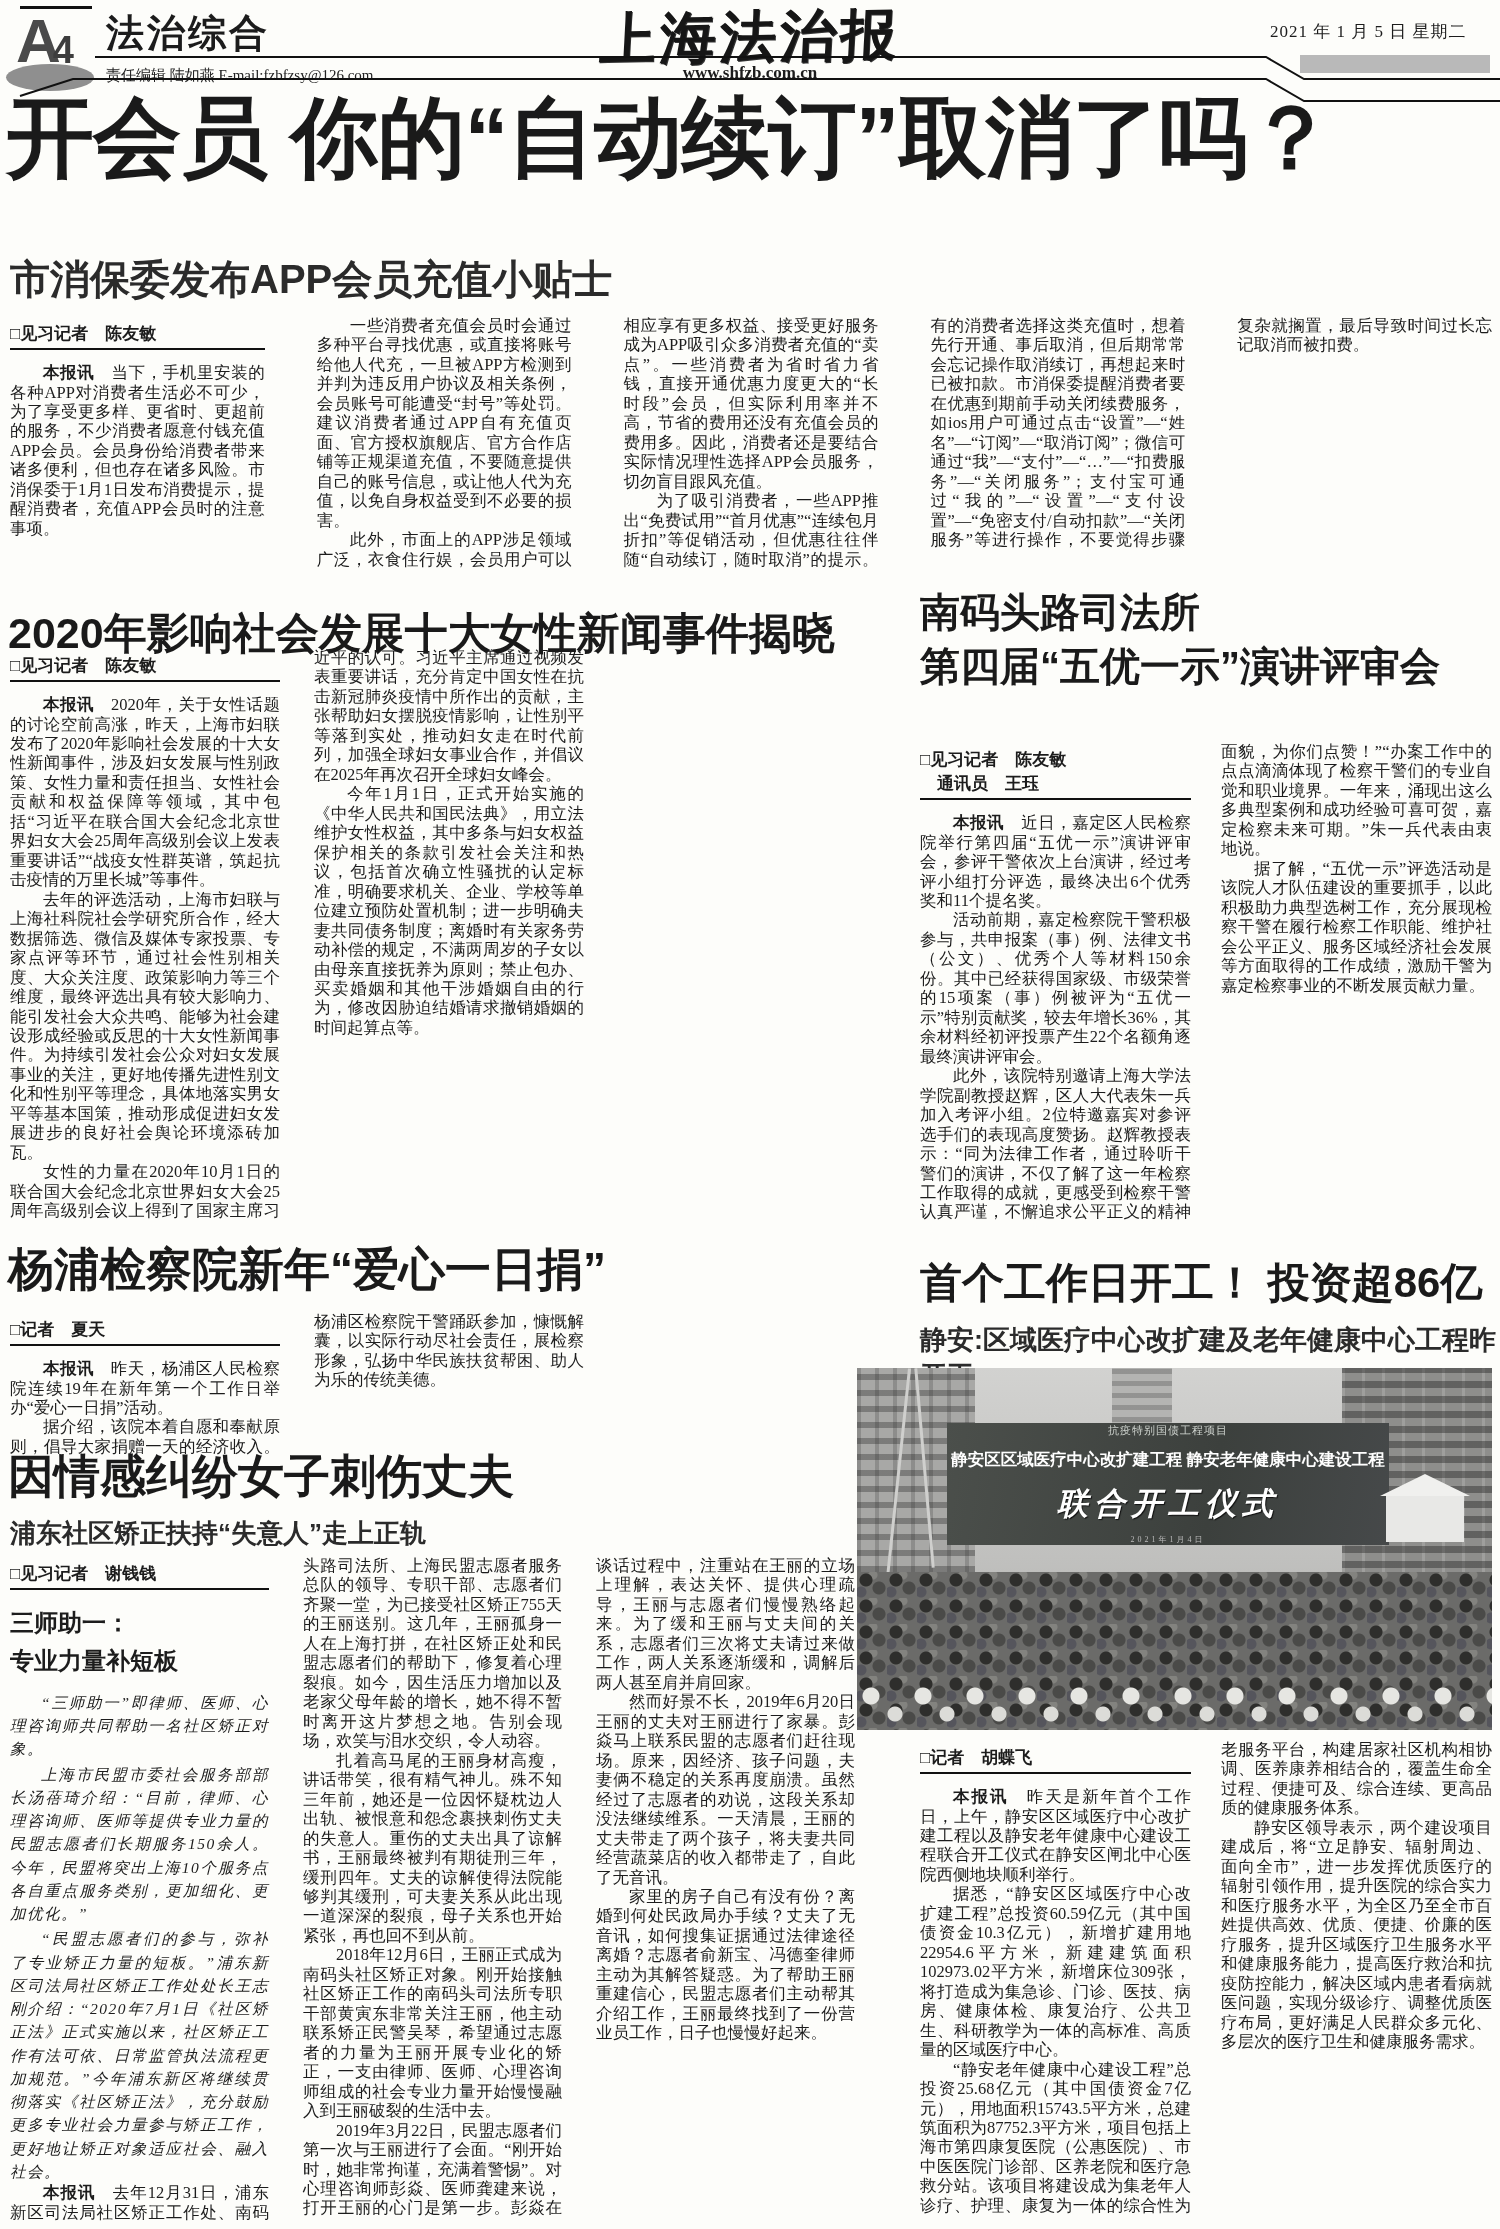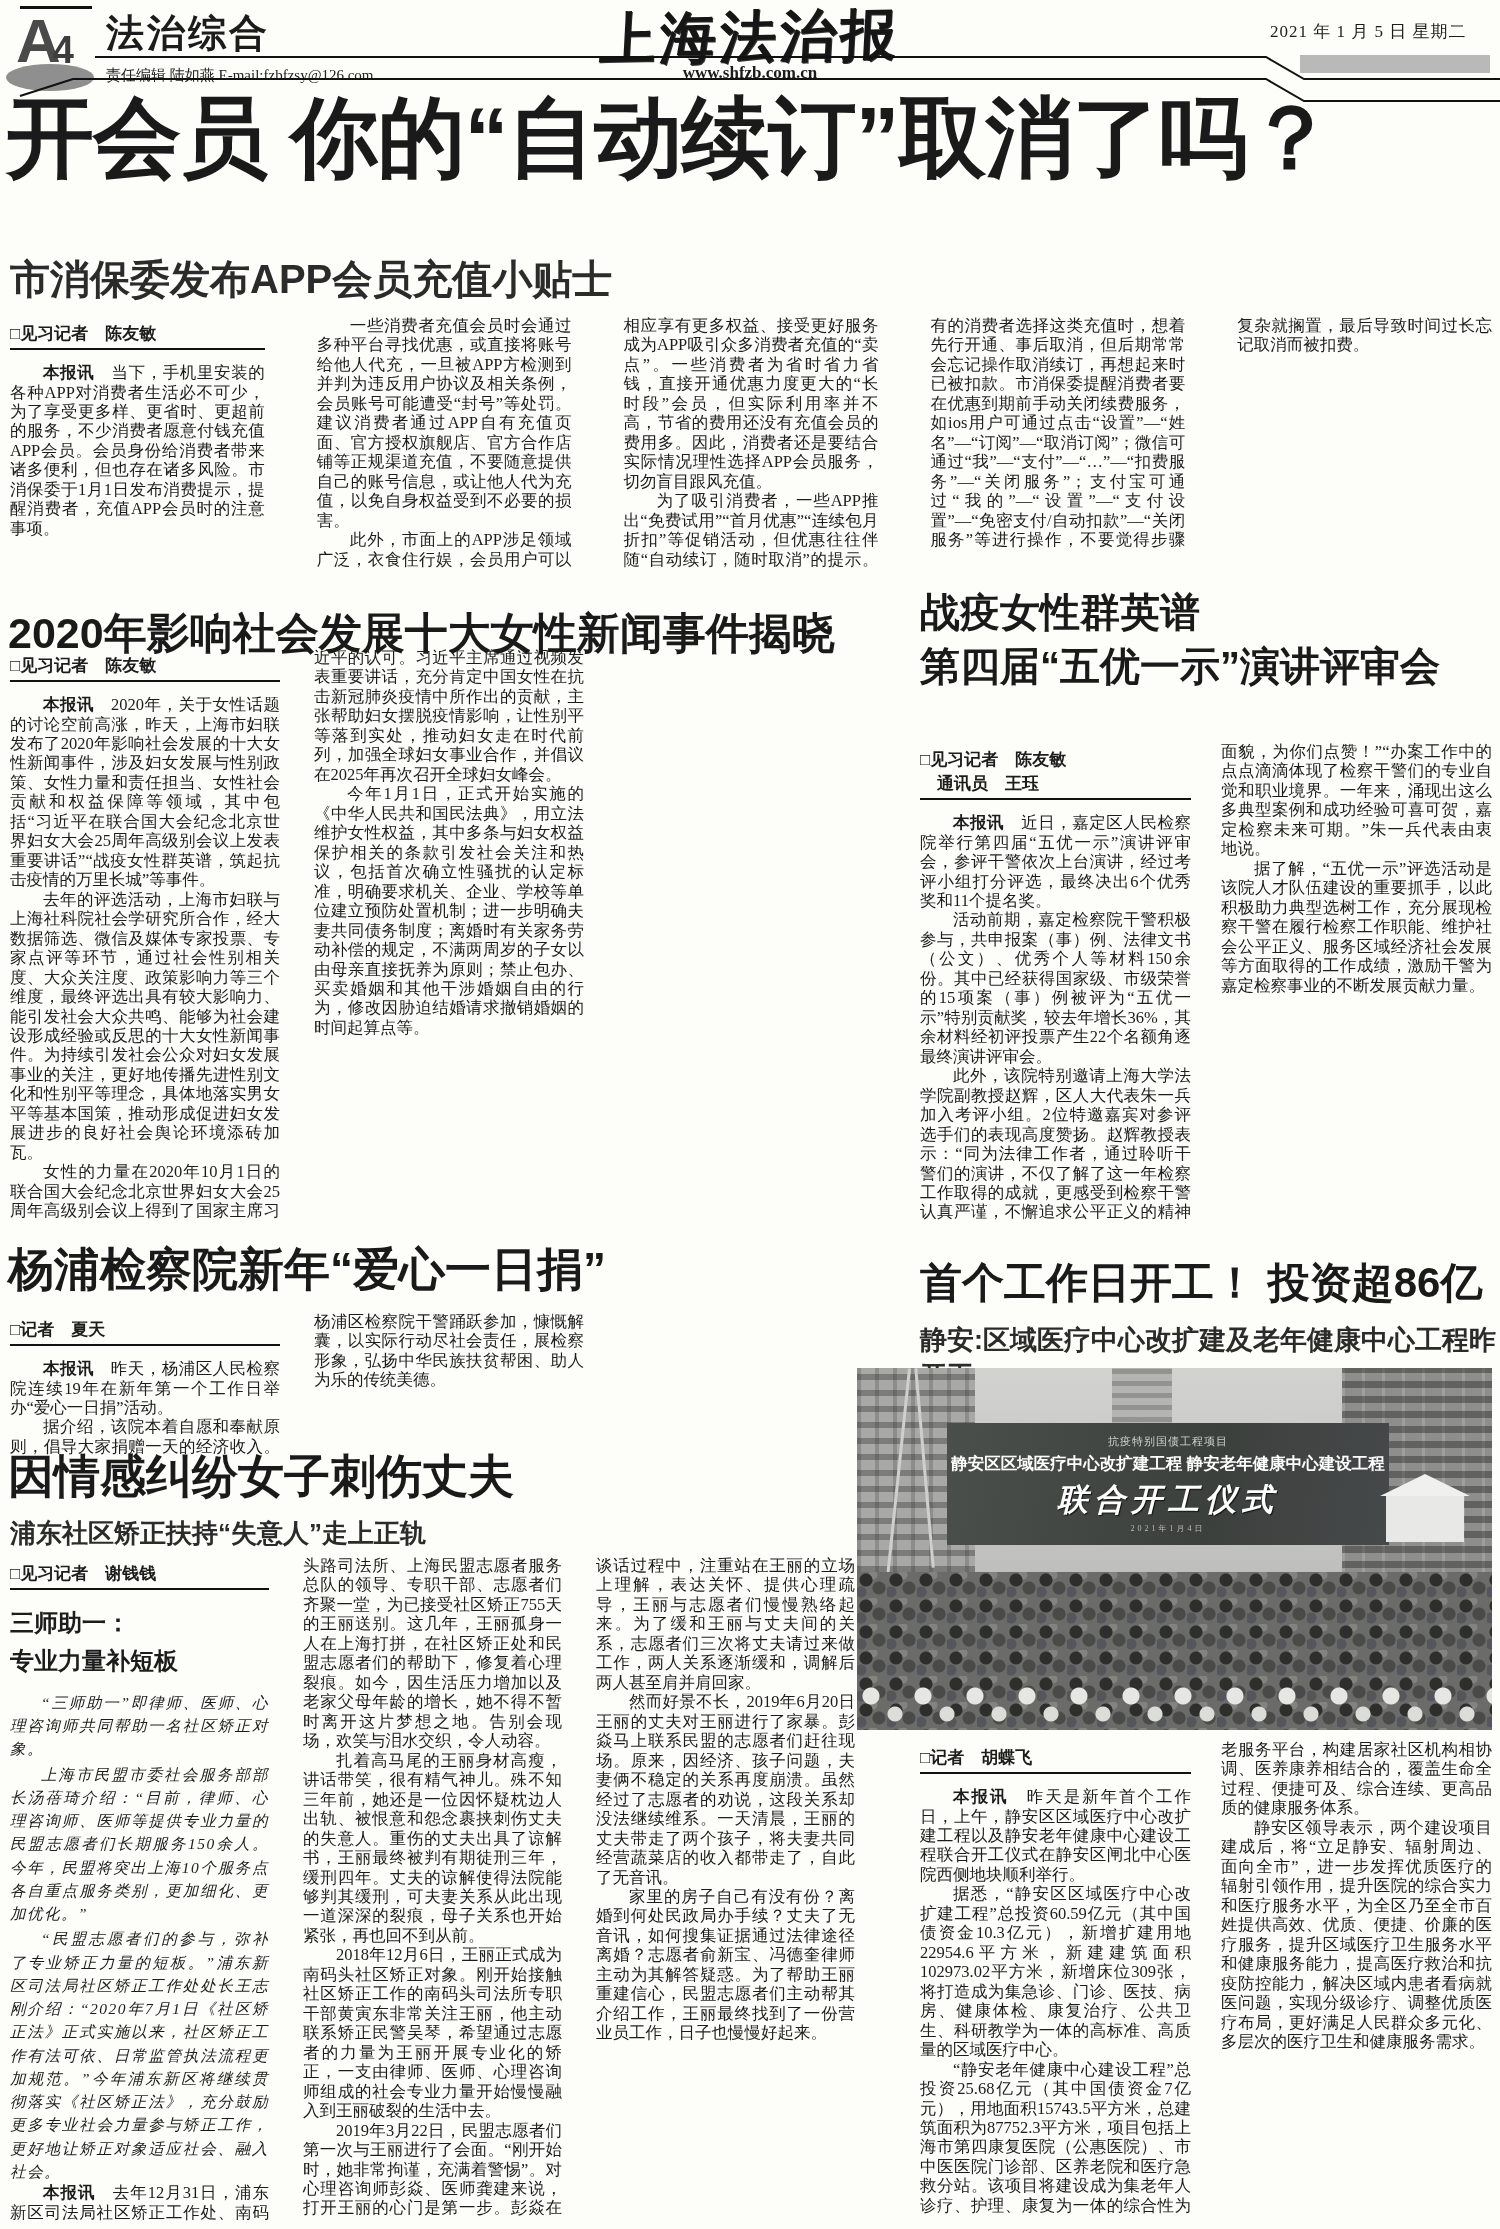--- a/index.html
+++ b/index.html
@@ -62,21 +62,21 @@
           background-image:repeating-linear-gradient(0deg,rgba(40,40,40,.35) 0 6px,transparent 6px 16px),
                            repeating-linear-gradient(90deg,rgba(60,60,60,.25) 0 4px,transparent 4px 18px);}
   .bldg-r{position:absolute;right:0;top:0;width:150px;height:320px;background:#8e8e8c;
           background-image:repeating-linear-gradient(0deg,rgba(30,30,30,.4) 0 7px,transparent 7px 15px),
                            repeating-linear-gradient(90deg,rgba(255,255,255,.15) 0 3px,transparent 3px 20px);}
   .bldg-c{position:absolute;left:255px;top:0;width:60px;height:90px;background:#b4b4b2;
           background-image:repeating-linear-gradient(0deg,rgba(70,70,70,.3) 0 5px,transparent 5px 12px);}
   .pole{position:absolute;background:#cfcfcd;width:3px;}
   .stage{position:absolute;left:90px;top:55px;width:442px;height:122px;
          background:linear-gradient(100deg,#4b4f4b,#3c403d 60%,#46494a);
-         display:flex;flex-direction:column;align-items:center;justify-content:center;color:#fff;}
+         display:flex;flex-direction:column;align-items:center;justify-content:space-between;color:#fff;}
   .stage .s1{font-size:11px;color:#cfd4cf;letter-spacing:1px;}
   .stage .s2{font-family:"Liberation Sans",sans-serif;font-size:16.5px;font-weight:bold;margin-top:4px;white-space:nowrap;}
   .stage .s3{font-size:31px;font-weight:900;font-style:italic;letter-spacing:6px;margin-top:4px;
              font-family:"Liberation Serif",serif;text-shadow:1px 1px 1px #111;}
   .stage .s4{font-size:8px;color:#bbb;letter-spacing:3px;margin-top:2px;}
   .tent{position:absolute;right:28px;top:128px;width:78px;height:46px;background:#e8e8e6;}
   .tent:before{content:"";position:absolute;left:-6px;top:-22px;border-left:45px solid transparent;
                border-right:45px solid transparent;border-bottom:22px solid #f0f0ee;}
   .crowd{position:absolute;left:0;bottom:0;width:100%;height:158px;background:#6b6b69;
          background-image:radial-gradient(circle 7px at 9px 8px,#2e2e2c 6px,transparent 7px),
@@ -136,21 +136,21 @@
     <div class="byline">
       <div>□见习记者　陈友敏</div>
     </div>
   <p><b>本报讯</b>　2020年，关于女性话题的讨论空前高涨，昨天，上海市妇联发布了2020年影响社会发展的十大女性新闻事件，涉及妇女发展与性别政策、女性力量和责任担当、女性社会贡献和权益保障等领域，其中包括“习近平在联合国大会纪念北京世界妇女大会25周年高级别会议上发表重要讲话”“战疫女性群英谱，筑起抗击疫情的万里长城”等事件。</p>
       <p>去年的评选活动，上海市妇联与上海社科院社会学研究所合作，经大数据筛选、微信及媒体专家投票、专家点评等环节，通过社会性别相关度、大众关注度、政策影响力等三个维度，最终评选出具有较大影响力、能引发社会大众共鸣、能够为社会建设形成经验或反思的十大女性新闻事件。为持续引发社会公众对妇女发展事业的关注，更好地传播先进性别文化和性别平等理念，具体地落实男女平等基本国策，推动形成促进妇女发展进步的良好社会舆论环境添砖加瓦。</p>
       <p>女性的力量在2020年10月1日的联合国大会纪念北京世界妇女大会25周年高级别会议上得到了国家主席习近平的认可。习近平主席通过视频发表重要讲话，充分肯定中国女性在抗击新冠肺炎疫情中所作出的贡献，主张帮助妇女摆脱疫情影响，让性别平等落到实处，推动妇女走在时代前列，加强全球妇女事业合作，并倡议在2025年再次召开全球妇女峰会。</p>
       <p>今年1月1日，正式开始实施的《中华人民共和国民法典》，用立法维护女性权益，其中多条与妇女权益保护相关的条款引发社会关注和热议，包括首次确立性骚扰的认定标准，明确要求机关、企业、学校等单位建立预防处置机制；进一步明确夫妻共同债务制度；离婚时有关家务劳动补偿的规定，不满两周岁的子女以由母亲直接抚养为原则；禁止包办、买卖婚姻和其他干涉婚姻自由的行为，修改因胁迫结婚请求撤销婚姻的时间起算点等。</p>
     </div>
 
   <div class="abs headline a3-headline">
-    <div>战疫女性群英谱</div>
+    <div>南码头路司法所</div>
     <div>第四届“五优一示”演讲评审会</div>
   </div>
   <div class="abs bodyflow a3-body">
     <div class="byline">
       <div>□见习记者　陈友敏</div>
       <div style="padding-left:1em;">通讯员　王珏</div>
     </div>
   <p><b>本报讯</b>　近日，嘉定区人民检察院举行第四届“五优一示”演讲评审会，参评干警依次上台演讲，经过考评小组打分评选，最终决出6个优秀奖和11个提名奖。</p>
       <p>活动前期，嘉定检察院干警积极参与，共申报案（事）例、法律文书（公文）、优秀个人等材料150余份。其中已经获得国家级、市级荣誉的15项案（事）例被评为“五优一示”特别贡献奖，较去年增长36%，其余材料经初评投票产生22个名额角逐最终演讲评审会。</p>
       <p>此外，该院特别邀请上海大学法学院副教授赵辉，区人大代表朱一兵加入考评小组。2位特邀嘉宾对参评选手们的表现高度赞扬。赵辉教授表示：“同为法律工作者，通过聆听干警们的演讲，不仅了解了这一年检察工作取得的成就，更感受到检察干警认真严谨，不懈追求公平正义的精神面貌，为你们点赞！”“办案工作中的点点滴滴体现了检察干警们的专业自觉和职业境界。一年来，涌现出这么多典型案例和成功经验可喜可贺，嘉定检察未来可期。”朱一兵代表由衷地说。</p>

